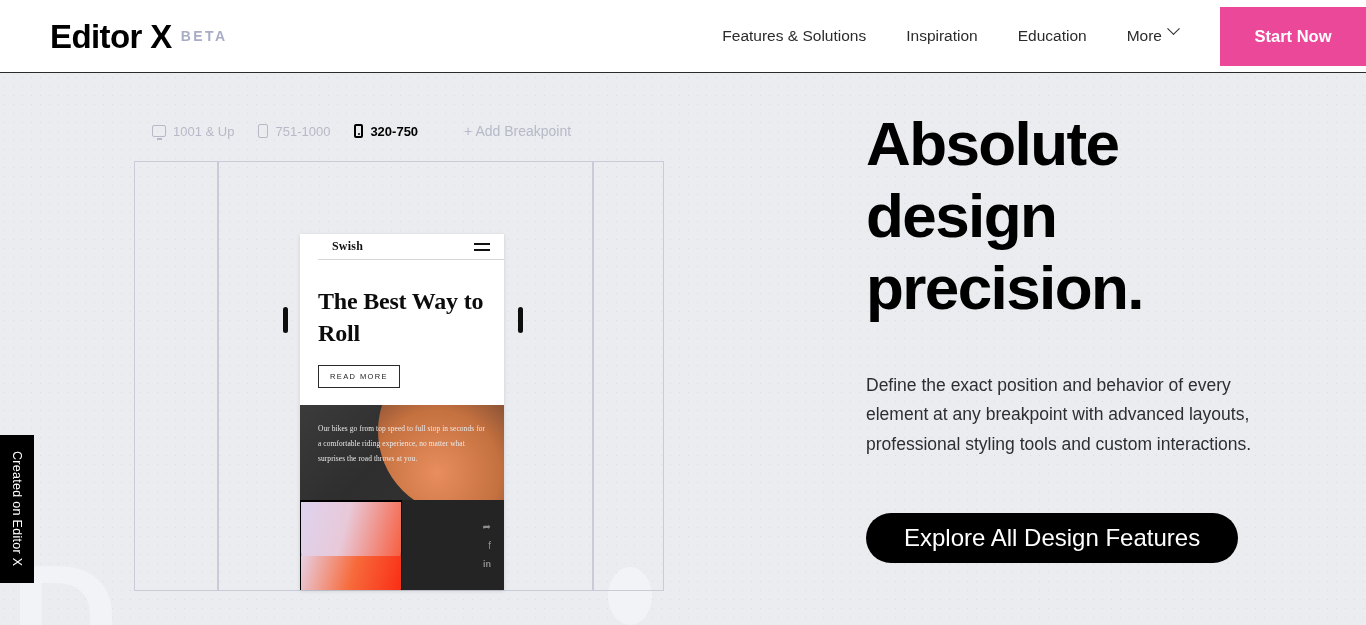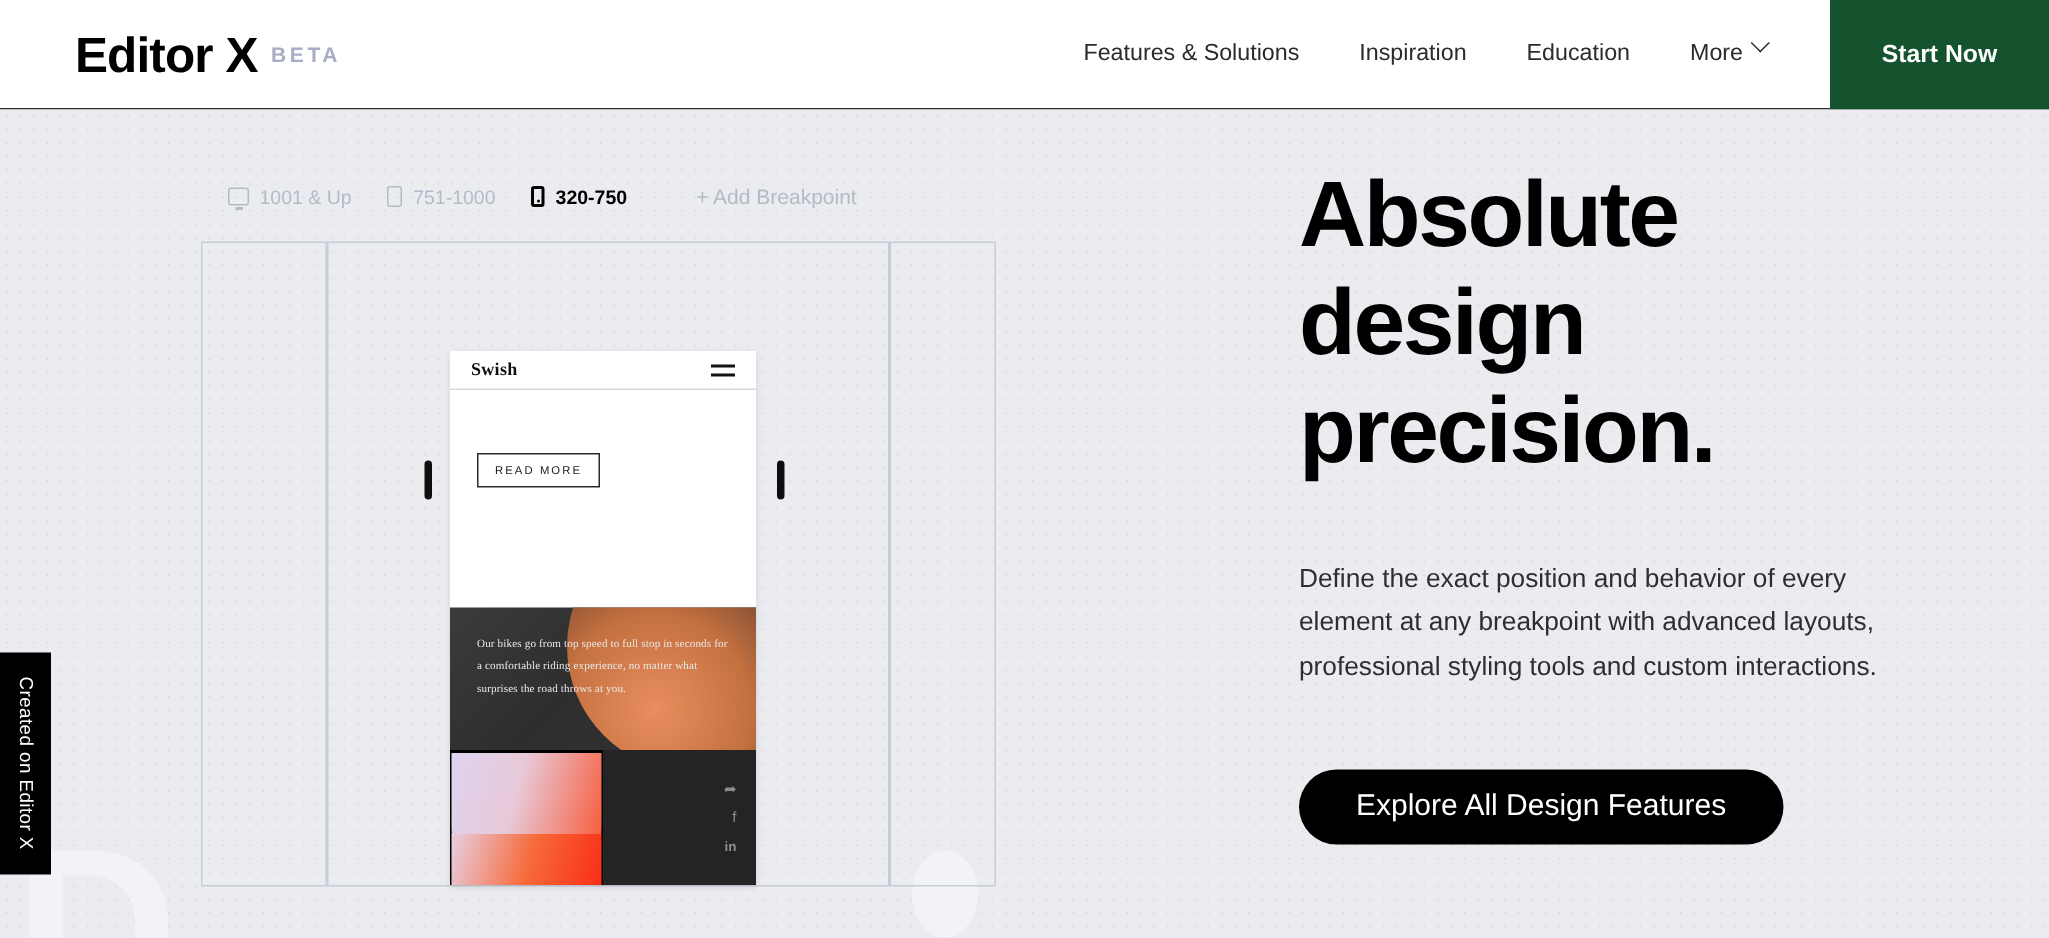--- a/index.html
+++ b/index.html
@@ -66,22 +66,22 @@
   .chev {
     display: inline-block;
     width: 9px; height: 9px;
     border-right: 1.6px solid #2b2b2b;
     border-bottom: 1.6px solid #2b2b2b;
     transform: rotate(45deg) translate(-2px,-2px);
   }
 
   .start-now {
     width: 146px;
-    height: 73px;
-    background: #14532d;
+    height: 59px;
+    background: #ec4899;
     color: #ffffff;
     font-size: 16.5px;
     font-weight: bold;
     display: flex;
     align-items: center;
     justify-content: center;
     cursor: pointer;
     margin-left: 22px;
   }
 
@@ -246,20 +246,21 @@
   }
 
   .ph-topbar {
     height: 26px;
     border-bottom: 1px solid #d8d8d8;
     display: flex;
     align-items: center;
     justify-content: space-between;
     padding: 0 14px;
     background: #fff;
+    margin-left: 18px;
   }
   .ph-brand {
     font-family: "Liberation Serif", serif;
     font-weight: bold;
     font-size: 12px;
     color: #111;
     letter-spacing: .2px;
   }
   .ph-burger { width: 16px; cursor: pointer; }
   .ph-burger i {
@@ -383,21 +384,21 @@
   }
   .cta {
     margin-top: 54px;
     display: inline-flex;
     align-items: center;
     justify-content: center;
     height: 50px;
     padding: 0 38px;
     background: #000000;
     color: #ffffff;
-    font-size: 20px;
+    font-size: 24px;
     border-radius: 25px;
     cursor: pointer;
     border: none;
     font-family: inherit;
   }
 </style>
 </head>
 <body>
 
 <div class="header">
@@ -462,20 +463,21 @@
 
     <div class="ph-topbar">
       <span class="ph-brand">Swish</span>
       <span class="ph-burger">
           <i></i>
           <i></i>
         </span>
     </div>
 
     <div class="ph-hero">
+      <div class="ph-h1">The Best Way to Roll</div>
       <div class="ph-btn">READ MORE</div>
     </div>
 
     <div class="ph-mid">
       <div class="ph-mid-orb"></div>
       <p>Our bikes go from top speed to full stop in seconds for a comfortable riding experience, no matter what surprises the road throws at you.</p>
     </div>
 
     <div class="ph-bottom">
       <div class="ph-art">

